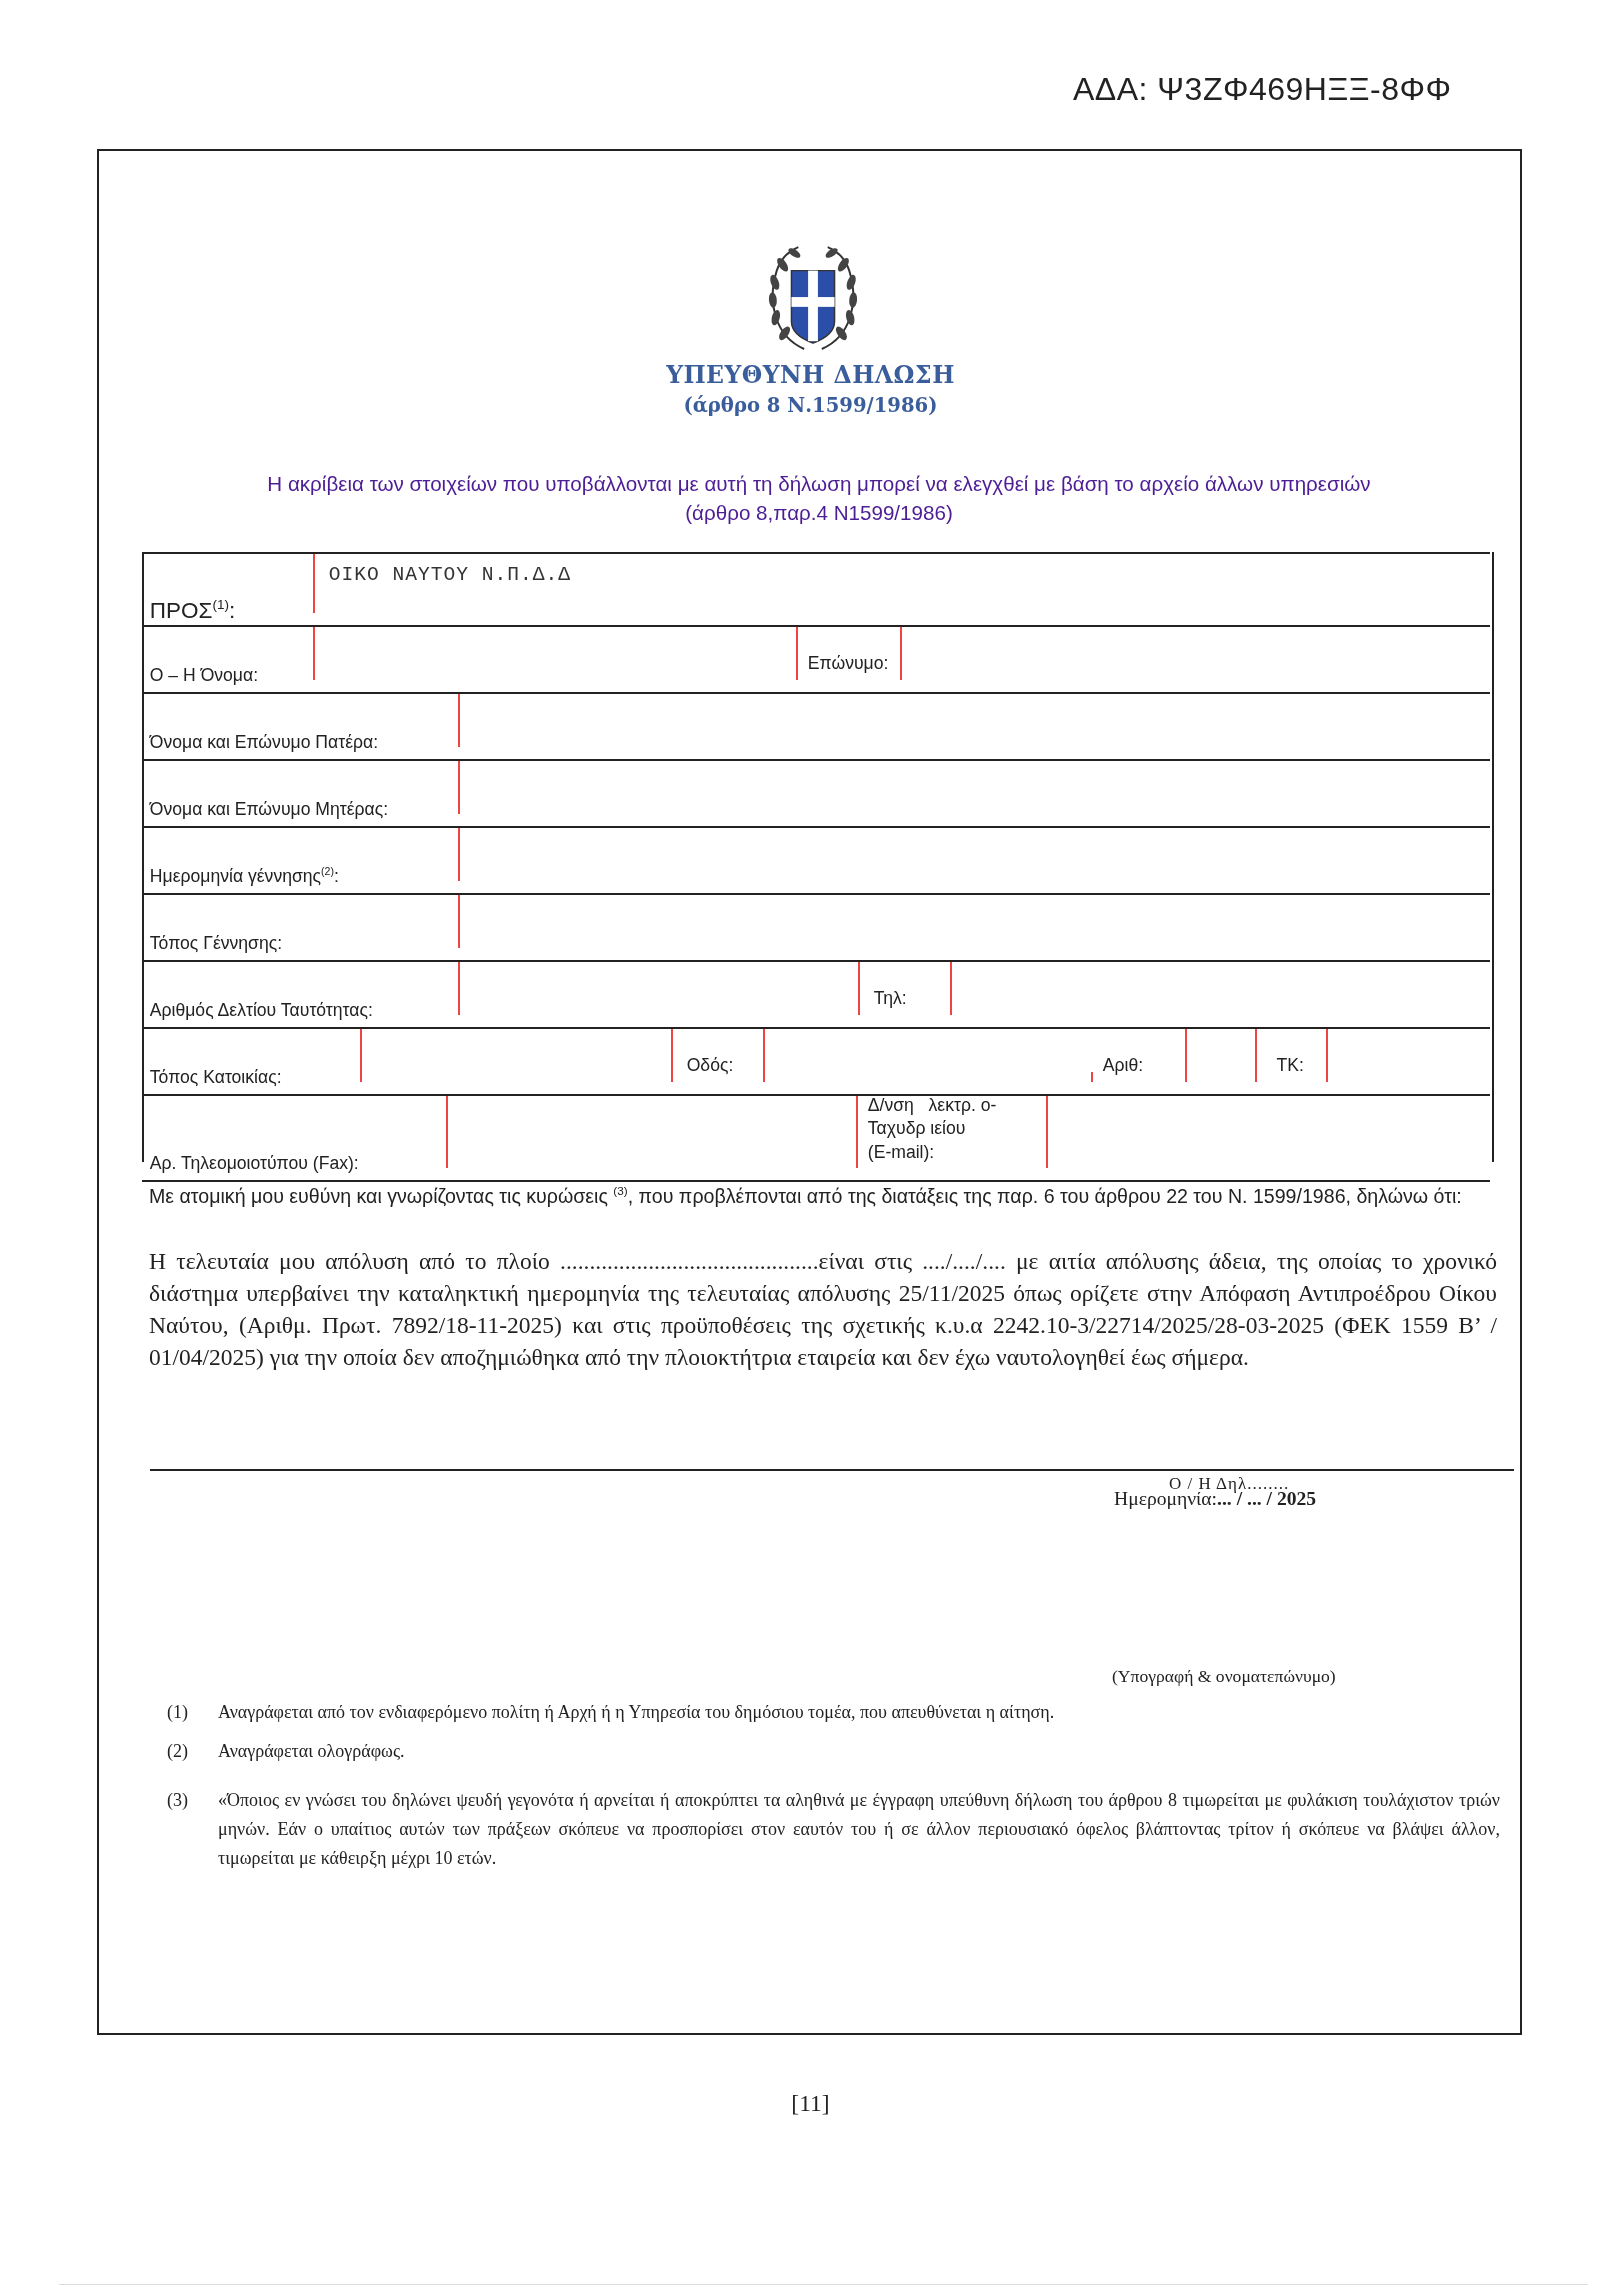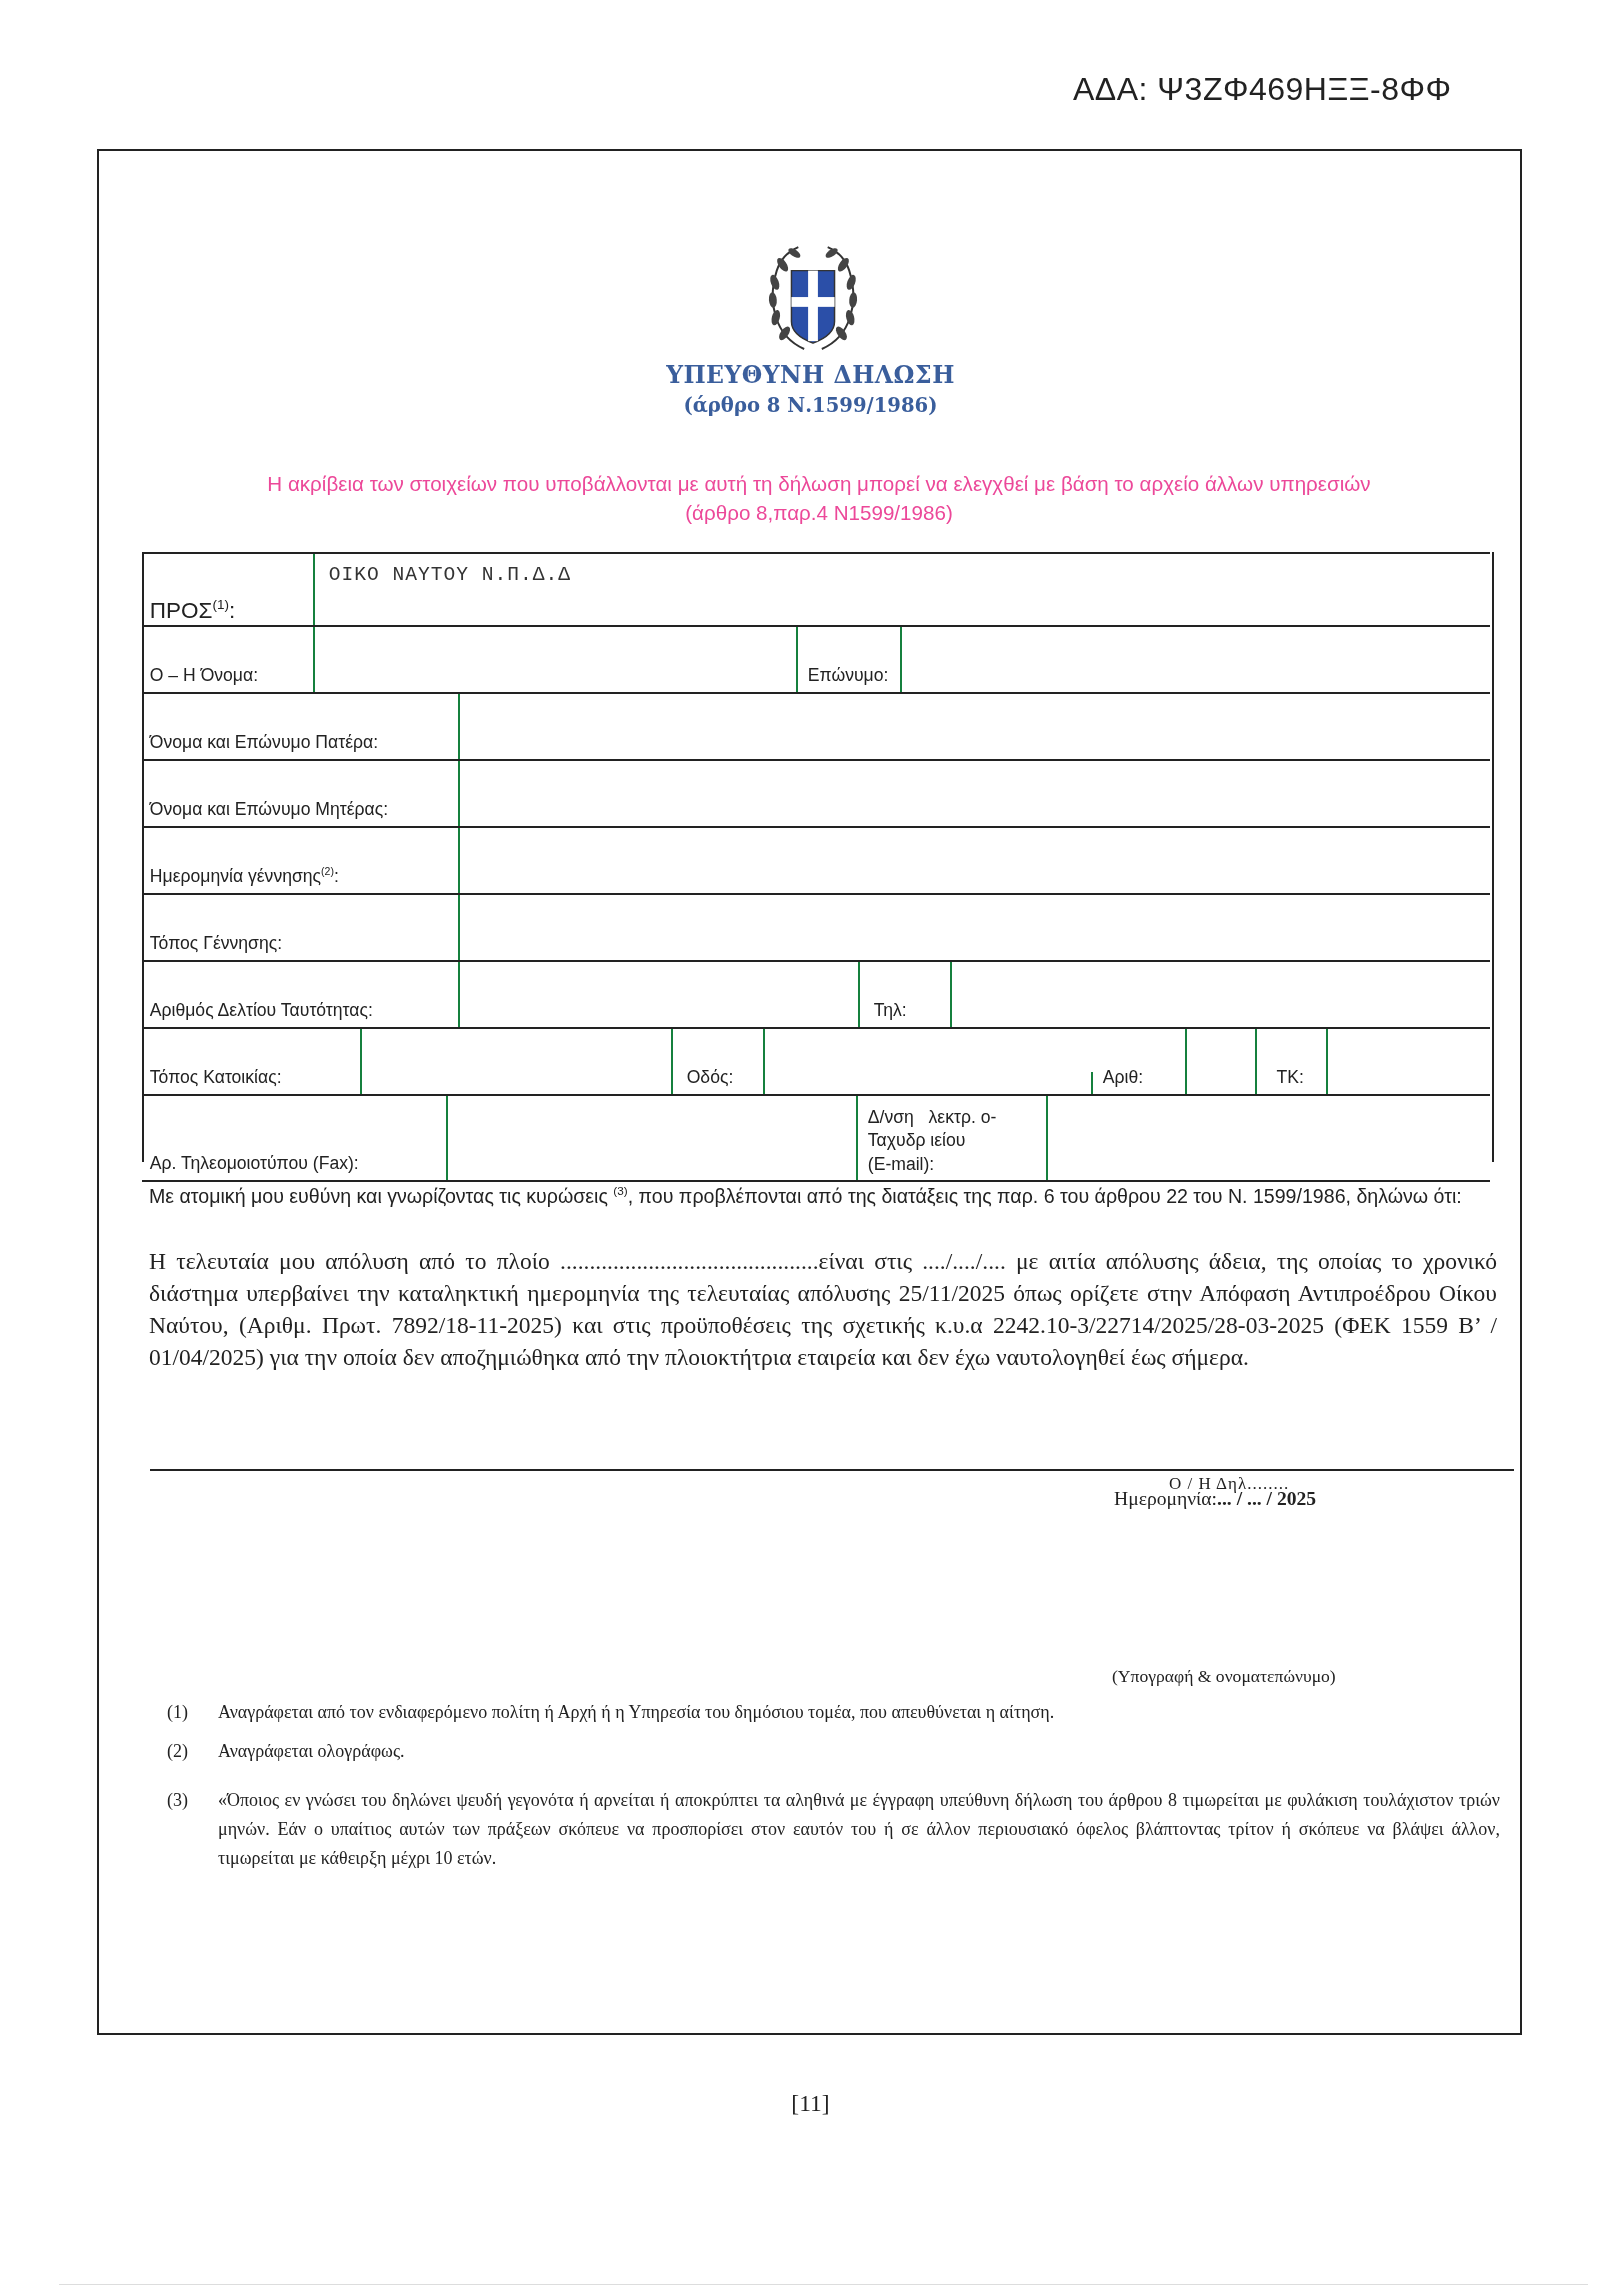--- a/index.html
+++ b/index.html
@@ -3,25 +3,25 @@
   <meta charset="utf-8">
   <style>
     html, body { margin: 0; padding: 0; background: #ffffff; }
     body { width: 1621px; height: 2292px; position: relative; overflow: hidden; color: #1a1a1a; }
     .ada { position: absolute; top: 71px; left: 1073px; font-family: "Liberation Sans", sans-serif; font-size: 32px; color: #222; letter-spacing: 0.5px; }
     .frame { position: absolute; left: 97px; top: 149px; width: 1421px; height: 1882px; border: 2px solid #222; border-top-width: 2px; }
     .emblem { position: absolute; left: 765px; top: 243px; width: 96px; height: 114px; }
     .title { position: absolute; left: 0; width: 1621px; text-align: center; font-family: "DejaVu Serif", serif; font-weight: bold; color: #3a5e9c; }
     .title.t1 { top: 361px; font-size: 23.5px; letter-spacing: 0.5px; }
     .title.t2 { top: 394px; font-size: 19.6px; }
-    .intro { position: absolute; left: 167px; width: 1304px; top: 469px; text-align: center; font-family: "Liberation Sans", sans-serif; font-size: 20.6px; line-height: 29px; color: #ec4899; }
+    .intro { position: absolute; left: 167px; width: 1304px; top: 469px; text-align: center; font-family: "Liberation Sans", sans-serif; font-size: 20.6px; line-height: 29px; color: #4c1d95; }
     .form-table { position: absolute; left: 142px; top: 552px; width: 1348px; }
     .row { position: relative; border-bottom: 2px solid #222; height: 65px; }
     .row:first-child { border-top: 2px solid #222; }
-    .cell { position: absolute; top: 0; bottom: 0; border-left: 2px solid #15803d; box-sizing: border-box; }
+    .cell { position: absolute; top: 0; bottom: 12px; border-left: 2px solid #ef4444; box-sizing: border-box; }
     .lbl { position: absolute; bottom: 5.9px; left: 7.8px; font-family: "Liberation Sans", sans-serif; font-size: 17.6px; color: #222; white-space: nowrap; }
     .val { position: absolute; top: 11.8px; left: 13.7px; font-family: "Liberation Mono", monospace; font-size: 19.6px; color: #333; letter-spacing: 1px; }
     .form-outer { position: absolute; left: 142px; top: 552px; width: 1348px; height: 610px; border-left: 2px solid #222; border-right: 2px solid #222; pointer-events: none; }
     sup { font-size: 0.6em; }
     .decl-intro { position: absolute; left: 149px; top: 1176px; width: 1343px; font-family: "Liberation Sans", sans-serif; font-size: 19.6px; line-height: 29px; color: #222; }
     .decl-body { position: absolute; left: 149px; top: 1245px; width: 1348px; font-family: "Liberation Serif", serif; font-size: 23.5px; line-height: 32px; color: #222; text-align: justify; }
     .hr-line { position: absolute; left: 150px; top: 1469px; width: 1364px; height: 0; border-top: 2px solid #222; }
     .date-line { position: absolute; left: 1114px; top: 1488px; font-family: "Liberation Serif", serif; font-size: 19.6px; color: #222; }
     .date-line b { font-weight: bold; }
     .dilon { position: absolute; left: 1169px; top: 1474px; font-family: "Liberation Serif", serif; font-size: 17px; color: #222; letter-spacing: 1px; text-align: center; }

